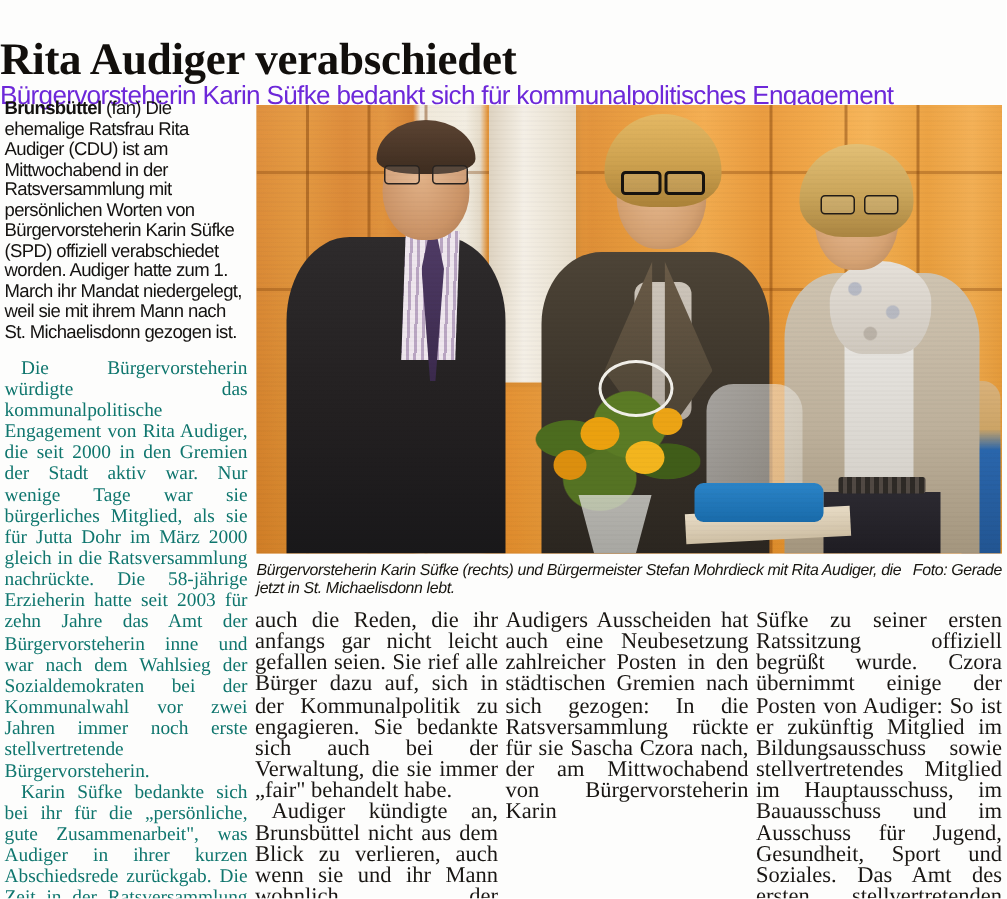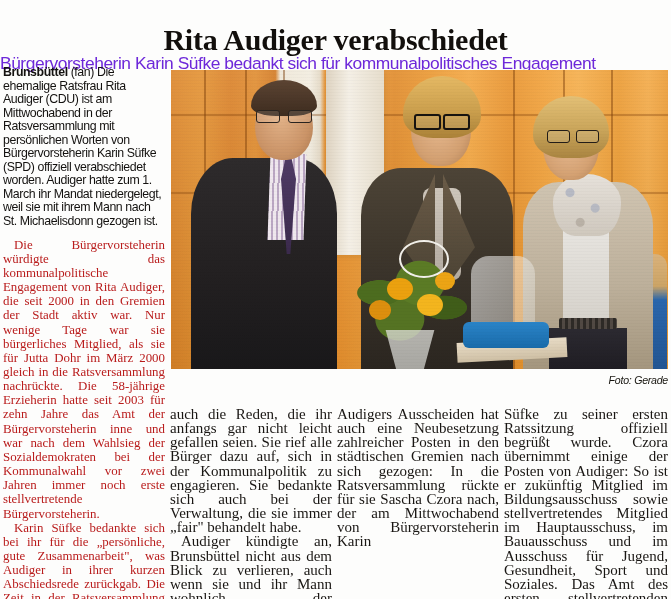--- a/index.html
+++ b/index.html
@@ -15,21 +15,20 @@
     overflow: hidden;
     font-family: "Liberation Serif", serif;
     color: #1a1713;
   }
 
   
   #headline {
     position: absolute;
     left: 0; top: 4px;
     width: 671px;
-    text-align: center;
     font-family: "Liberation Serif", serif;
     font-size: 30px;
     font-weight: 700;
     letter-spacing: -0.2px;
     color: #120f0c;
     line-height: 1.05;
   }
   #subheadline {
     position: absolute;
     left: 0; top: 40px;
@@ -63,21 +62,21 @@
   .lede b {
     font-weight: 700;
   }
   .serif-p {
     font-family: "Liberation Serif", serif;
     font-size: 12.9px;
     line-height: 14.15px;
     text-align: justify;
     text-indent: 11px;
     margin: 0;
-    color: #b91c1c;
+    color: #0f766e;
     hyphens: manual;
   }
 
   
   #photo-wrap {
     position: absolute;
     left: 171px; top: 70px;
     width: 497px;
     height: 299px;
     overflow: hidden;
@@ -406,20 +405,21 @@
         <div id="bq-ribbon"></div>
         <div id="bq-v"></div>
       </div>
 
       <div id="photo-grain"></div>
     </div>
   </div>
 
   <div id="caption">
     <span class="credit">Foto: Gerade</span>
+    <span>Bürgervorsteherin Karin Süfke (rechts) und Bürgermeister Stefan Mohrdieck mit Rita Audiger, die jetzt in St. Michaelisdonn lebt.</span>
   </div>
 
   <div class="lowcol" id="col2">
     <p class="nofirst">auch die Reden, die ihr anfangs gar nicht leicht gefallen seien. Sie rief alle Bürger dazu auf, sich in der Kommunalpolitik zu engagieren. Sie bedankte sich auch bei der Verwaltung, die sie immer „fair" behandelt habe.</p>
     <p>Audiger kündigte an, Brunsbüttel nicht aus dem Blick zu verlieren, auch wenn sie und ihr Mann wohnlich der Schleusenstadt den Rücken gekehrt haben. Sie vermied allerdings einen Seitenhieb auf die Sozial-</p>
   </div>
 
   <div class="lowcol" id="col3">
     <p>Audigers Ausscheiden hat auch eine Neubesetzung zahlreicher Posten in den städtischen Gremien nach sich gezogen: In die Ratsversammlung rückte für sie Sascha Czora nach, der am Mittwochabend von Bürgervorsteherin Karin</p>
   </div>

